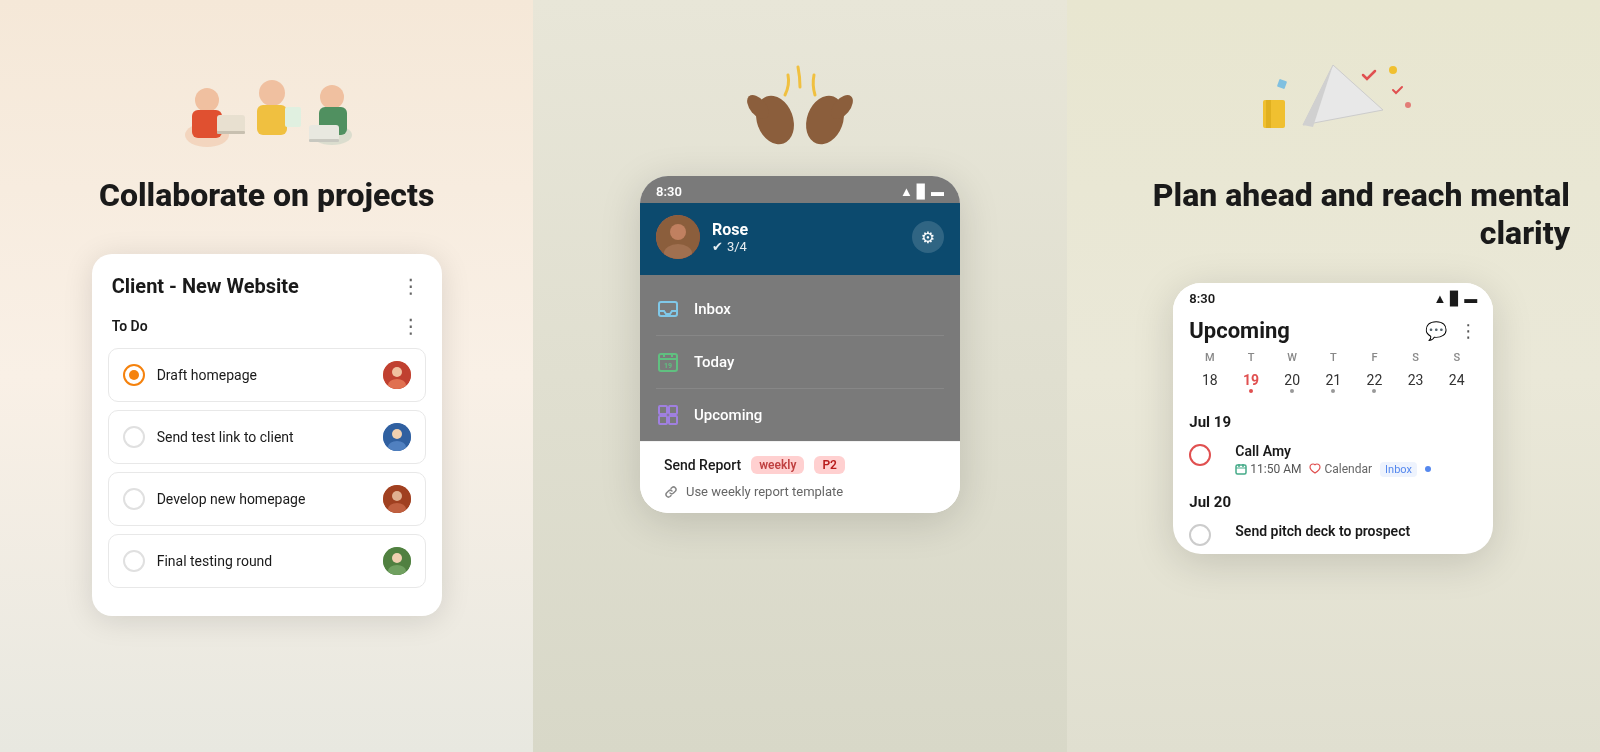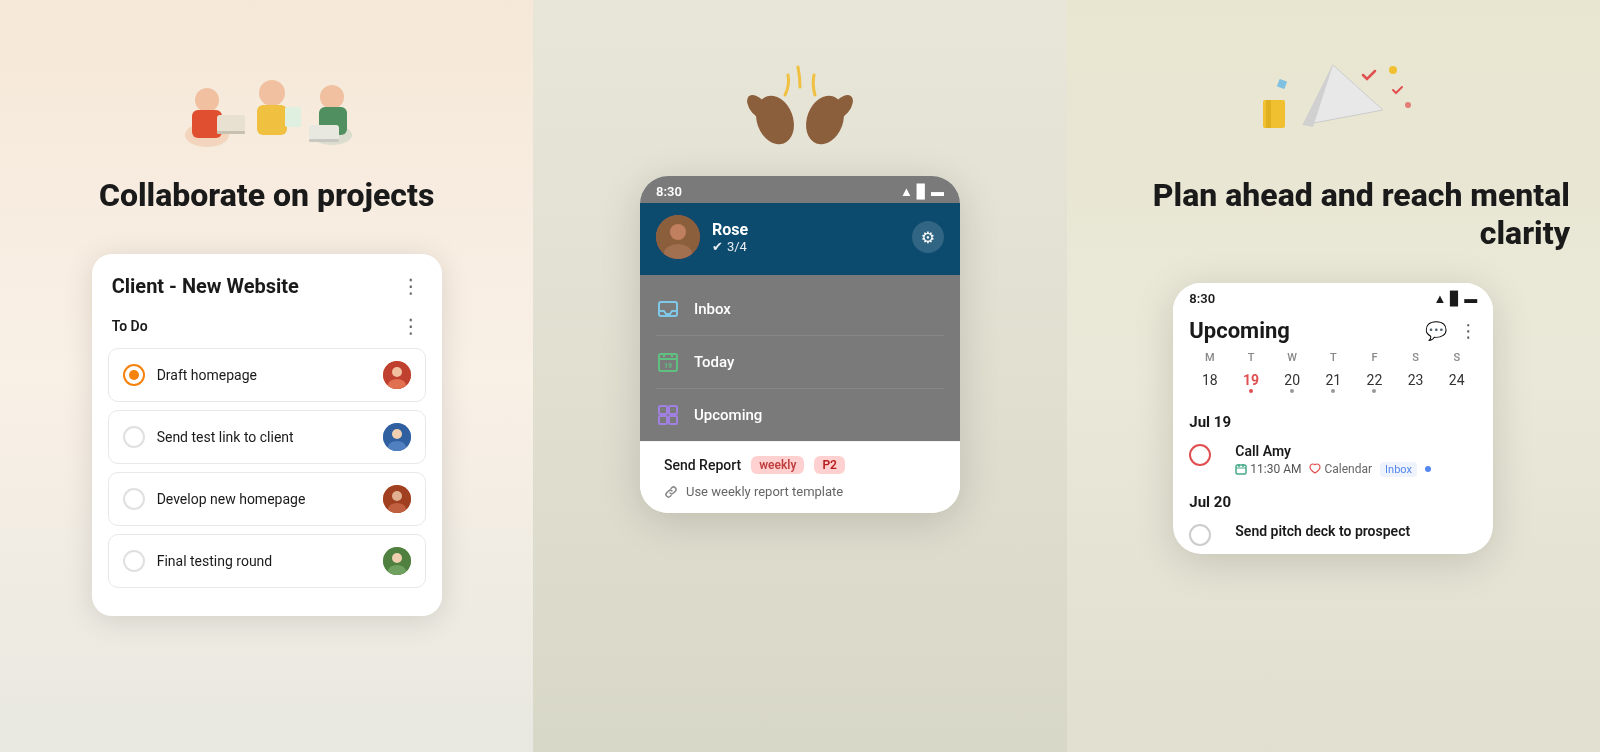--- a/index.html
+++ b/index.html
@@ -712,21 +712,21 @@
       <div class="cal-event-content">
         <div class="cal-event-title">Call Amy</div>
         <div class="cal-event-meta">
           <span class="cal-event-time">
             <svg width="12" height="12" viewBox="0 0 12 12">
               <rect x="1" y="2" width="10" height="9" rx="1.5" stroke="#4a8" stroke-width="1.5" fill="none"></rect>
               <line x1="1" y1="5" x2="11" y2="5" stroke="#4a8" stroke-width="1.2"></line>
               <line x1="4" y1="1" x2="4" y2="4" stroke="#4a8" stroke-width="1.5"></line>
               <line x1="8" y1="1" x2="8" y2="4" stroke="#4a8" stroke-width="1.5"></line>
             </svg>
-            <span>11:30 AM</span>
+            <span>11:50 AM</span>
           </span>
           <span class="cal-event-tag">
             <svg width="12" height="12" viewBox="0 0 12 12">
               <path d="M6 10s-5-3-5-6a3 3 0 015-2.2A3 3 0 0111 4c0 3-5 6-5 6z" stroke="#e05050" stroke-width="1.2" fill="none"></path>
             </svg>
             <span>Calendar</span>
           </span>
           <span class="cal-event-inbox">Inbox</span>
           <span class="cal-event-dot"></span>
         </div>

